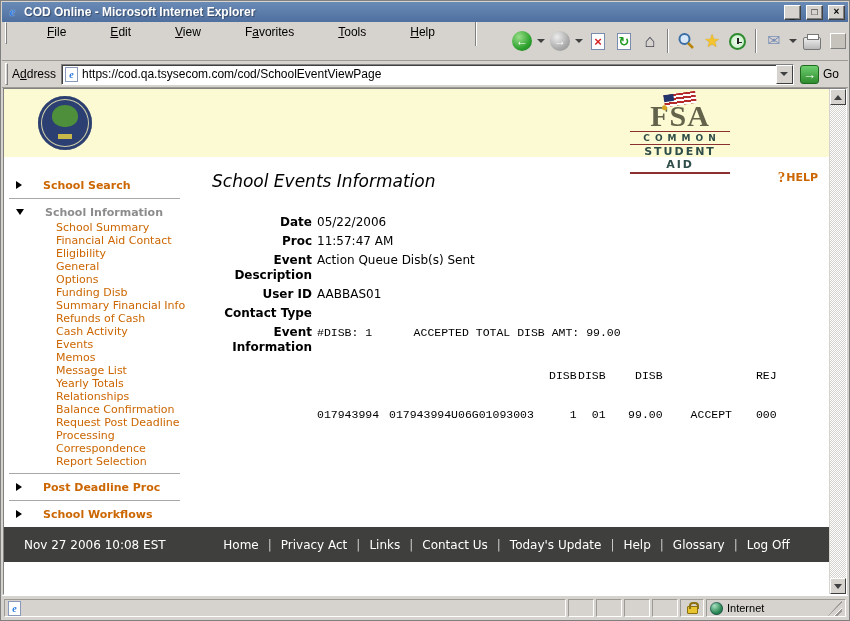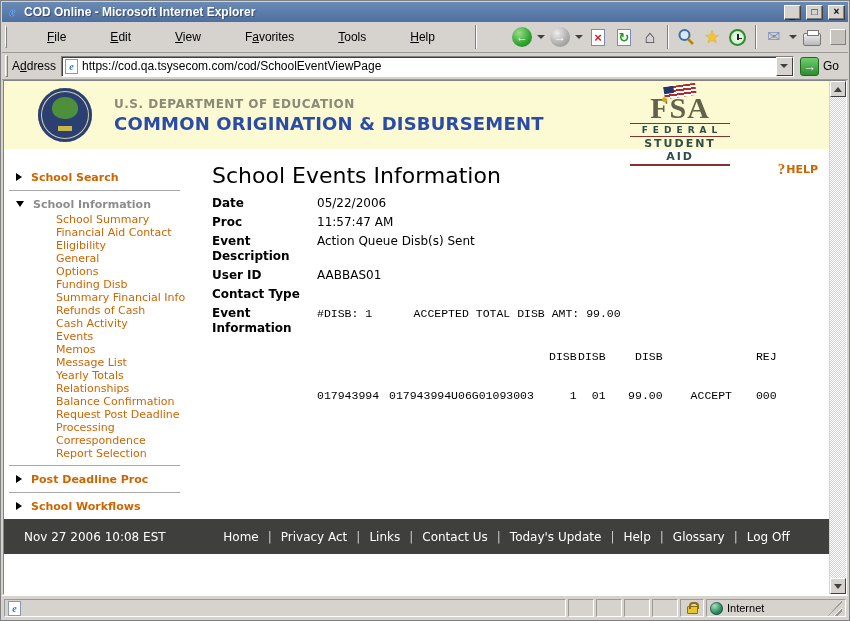--- a/index.html
+++ b/index.html
@@ -16,21 +16,21 @@
             text-shadow:0 0 1px #fff; }
   .title-text { color:#fff; font-weight:bold; font-size:12px; flex:1;
                 text-shadow:1px 1px 1px rgba(0,0,0,.4); white-space:nowrap; overflow:hidden; }
   .tb-btn { width:17px; height:15px; background:#D6D3CE; border:1px solid;
             border-color:#fff #404040 #404040 #fff; box-shadow:inset -1px -1px 0 #808080;
             font:bold 10px "Liberation Sans",sans-serif; display:flex; align-items:center;
             justify-content:center; margin-left:1px; line-height:1; }
   .tb-btn.min span { margin-top:6px; }
 
   
-  .menurow { height:31px; display:flex; align-items:center; border-bottom:1px solid #9C9A94;
+  .menurow { height:39px; display:flex; border-bottom:1px solid #9C9A94;
              background:#D6D3CE; flex:0 0 auto;gap:28px; }
   .grip { width:3px; height:22px; border:1px solid; border-color:#fff #808080 #808080 #fff; margin:0 4px 0 3px; }
   .menu-item { font-size:12px; padding:3px 8px; white-space:nowrap; }
   .menu-item .u { text-decoration:underline; }
   .tb-sep { width:2px; height:24px; border-left:1px solid #808080; border-right:1px solid #fff; margin:0 4px; }
   .toolbar { display:flex; align-items:center; flex:1; }
   .tbi { width:24px; height:24px; display:flex; align-items:center; justify-content:center; margin:0 1px; }
   .circ { width:20px; height:20px; border-radius:50%; display:flex; align-items:center;
           justify-content:center; color:#fff; font-weight:bold; font-size:12px; }
   .circ.back { background:radial-gradient(circle at 35% 30%,#9ADE8A,#2FA32F 60%,#1B751B); }
@@ -114,48 +114,48 @@
              border-top:1px solid #8A3030; border-bottom:1px solid #8A3030; margin-top:1px; }
   .fsa-student { font-size:11px; font-weight:bold; letter-spacing:2px; color:#2F4D49;
                  border-bottom:2px solid #8A3030; padding-bottom:1px; }
 
   .nav { height:21px; background:#1A3C94; display:flex; color:#fff; font-size:12px; font-weight:bold; flex:0 0 auto; }
   .nav-item { flex:1; display:flex; align-items:center; justify-content:center; cursor:pointer; white-space:nowrap; }
   .nav-item.active { flex:0 0 52px; background:#CE6C00; }
 
   .content-row { display:flex; height:370px; flex:0 0 auto; }
   .sidebar { width:200px; padding-top:20px; flex:0 0 auto; }
-  .sb-head { display:flex; align-items:center; gap:9px; padding-left:12px; height:16px;
+  .sb-head { display:flex; align-items:center; gap:21px; padding-left:12px; height:16px;
              font-weight:bold; font-size:11px; color:#CC6600; cursor:pointer; white-space:nowrap; }
   .sb-head.open { color:#8C8C8C; }
   .tri-r { width:0; height:0; border-left:6px solid #000; border-top:4px solid transparent;
            border-bottom:4px solid transparent; }
   .tri-d { width:0; height:0; border-top:6px solid #000; border-left:4px solid transparent;
            border-right:4px solid transparent; }
   .sb-sep { border:none; border-top:1px solid #A8A8A8; margin:5px 24px 5px 5px; }
   .sb-items { padding-left:52px; padding-top:1px; }
   .sb-items a { display:block; color:#CC6600; font-size:11px; line-height:13px;
                 text-decoration:none; cursor:pointer; white-space:nowrap; }
 
   .main { flex:1; padding:14px 5px 0 8px; }
   .title-row { display:flex; justify-content:space-between; align-items:flex-start; }
-  .page-title { font-size:22px; color:#000; font-weight:normal; }
+  .page-title { font-size:17px; color:#000; font-weight:normal;font-style:italic; }
   .help { color:#CC6600; font-weight:bold; font-size:11px; display:flex; align-items:flex-start;
           gap:1px; cursor:pointer; margin-right:6px; }
   .help .q { font-size:15px; line-height:13px; font-family:"Liberation Serif",serif; }
   .school-bar { margin-top:14px; background:#1A3C94; height:19px; display:flex; align-items:center;
                 padding-left:3px; gap:2px; }
   .school-link { color:#fff; font-weight:bold; font-size:11px; text-decoration:underline;
                  cursor:pointer; letter-spacing:.3px; }
   .info-icon { width:13px; height:13px; border-radius:3px; border:1px solid #700000;
                background:radial-gradient(circle at 35% 30%,#F05050,#A81010); color:#FFD040;
                font:bold 10px "Liberation Serif",serif; display:flex; align-items:center;
                justify-content:center; cursor:pointer; }
 
-  .fields { margin-top:8px; }
+  .fields { margin-top:24px;text-align:right; }
   .field { display:flex; margin-bottom:4px; }
   .f-label { width:100px; font-weight:bold; font-size:12px; line-height:15px; flex:0 0 auto; }
   .f-value { font-size:12px; line-height:15px; padding-left:5px; }
   .mono { font-family:"Liberation Mono","DejaVu Sans Mono",monospace; font-size:11.5px; white-space:pre; }
 
   .event-table { margin-left:105px; margin-top:14px; border-collapse:collapse;
                  font-family:"Liberation Mono","DejaVu Sans Mono",monospace; font-size:11.5px;
                  white-space:nowrap; }
   .event-table td { padding:0; vertical-align:top; }
   .event-table tr { height:39px; }
@@ -311,28 +311,24 @@
       <span class="go-ico">→</span>
       <span class="go-label">Go</span>
     </div>
   </div>
 
   <div class="viewport">
     <div class="page">
 
       <div class="banner">
         <span class="seal"></span>
-        <div class="dept">
-          <div class="agency">U.S. DEPARTMENT OF EDUCATION</div>
-          <div class="appname">COMMON ORIGINATION &amp; DISBURSEMENT</div>
-        </div>
         <div class="fsa">
           <div class="fsa-flag"></div>
           <div class="fsa-acronym">FSA</div>
-          <div class="fsa-fed">FEDERAL</div>
+          <div class="fsa-fed">COMMON</div>
           <div class="fsa-student">STUDENT AID</div>
         </div>
       </div>
 
 
       <div class="content-row">
 
         <div class="sidebar">
           <div class="sb-head">
             <span class="tri-r"></span>

